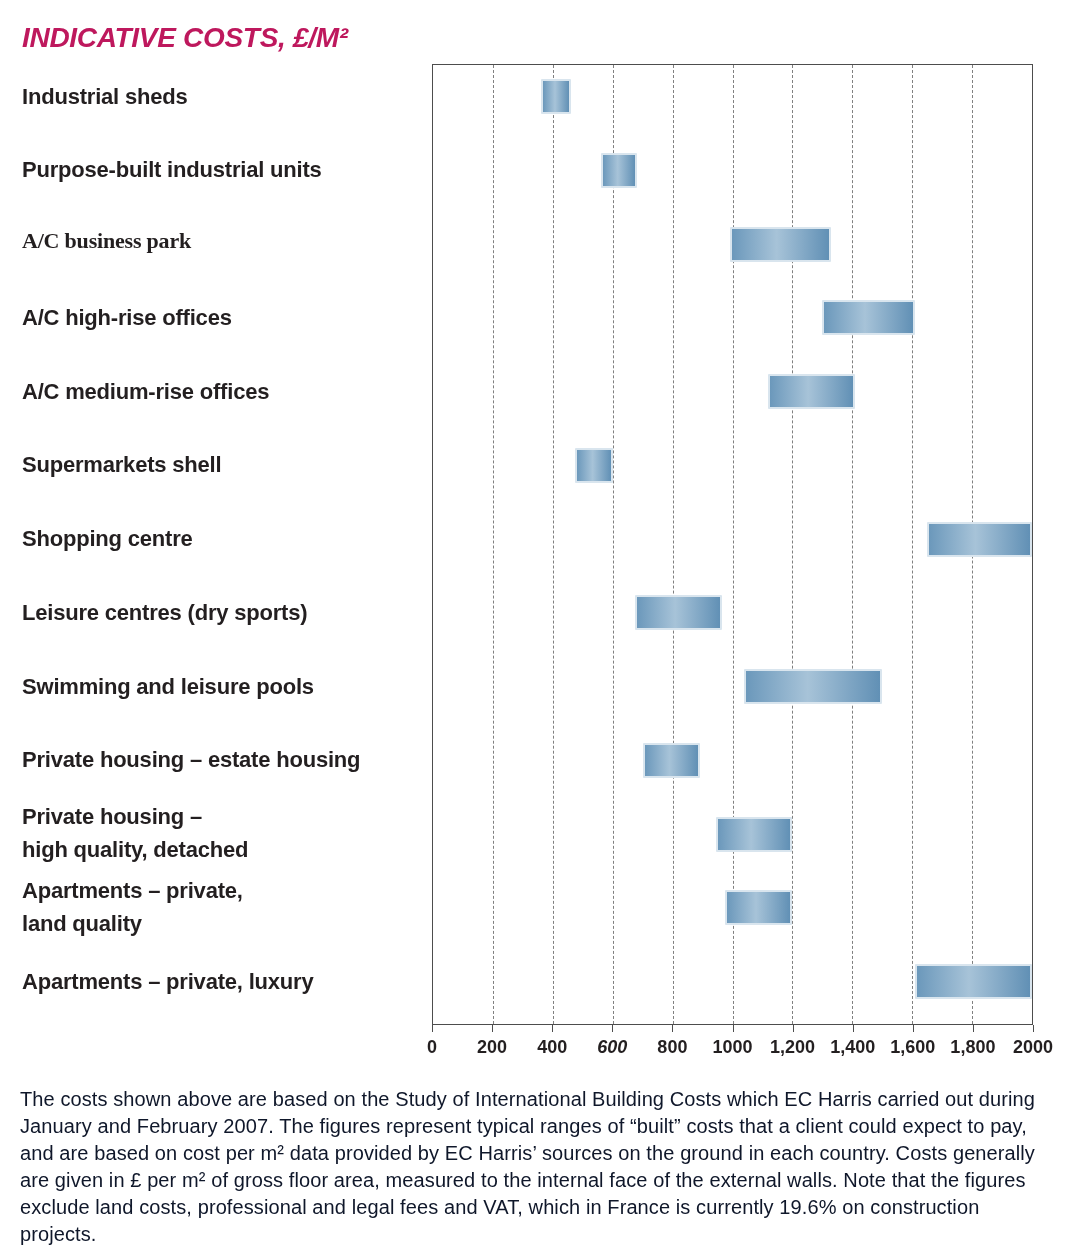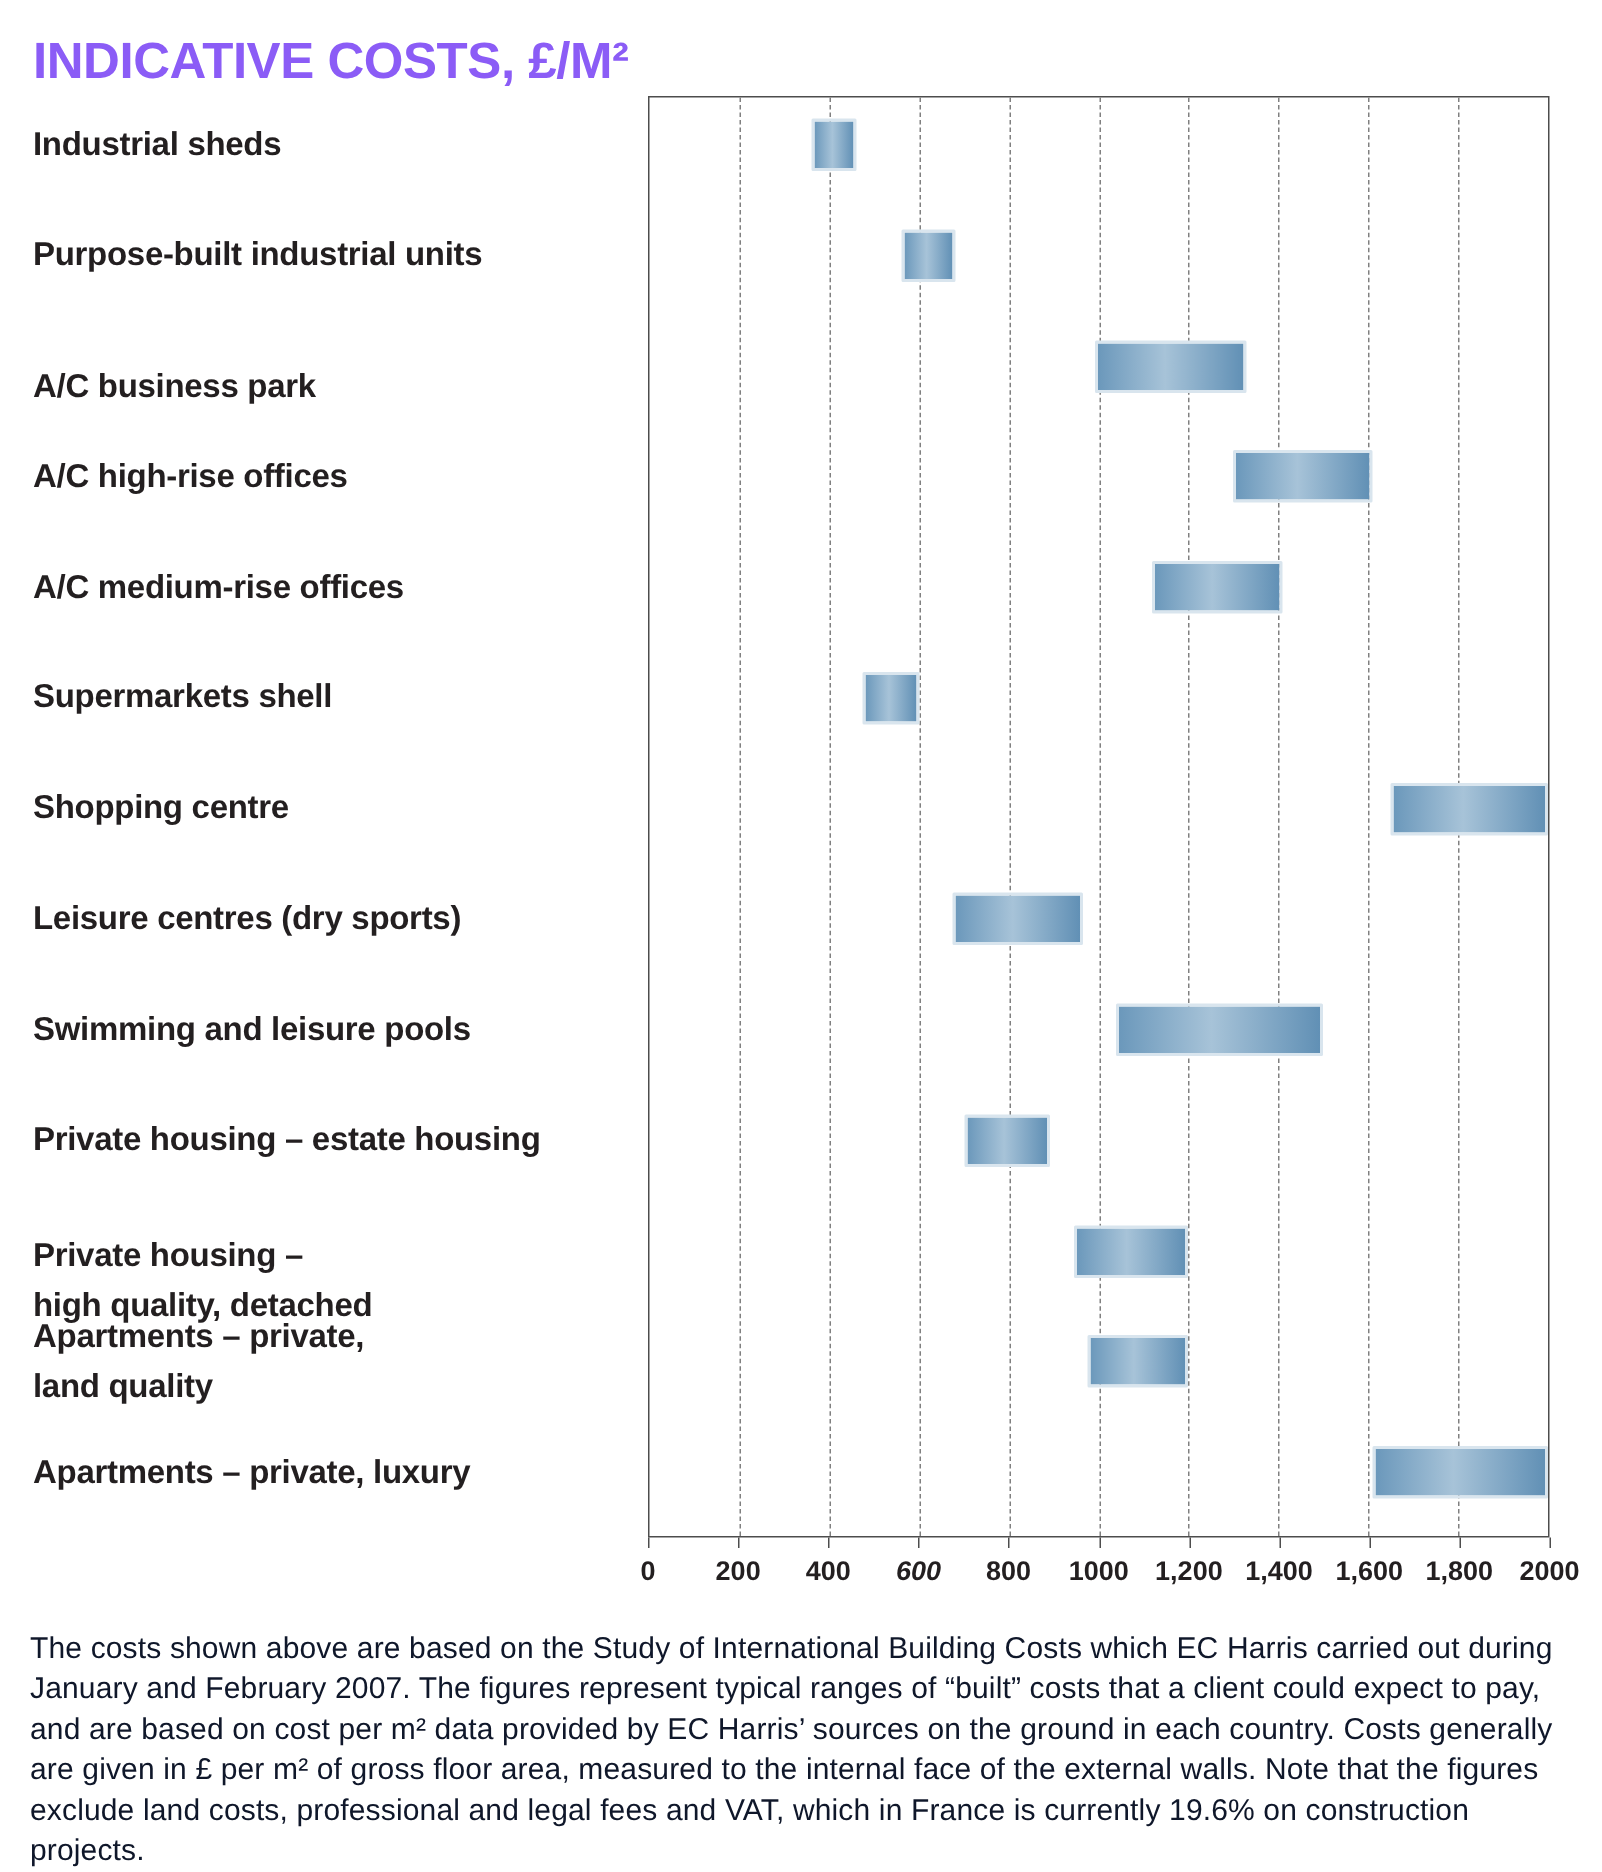--- a/index.html
+++ b/index.html
@@ -6,22 +6,23 @@
   .page{
     position:relative;
     width:1068px;height:1248px;
     background:#ffffff;
     font-family:"Liberation Sans", sans-serif;
     color:#231f20;
     overflow:hidden;
   }
   .chart-title{
     position:absolute;left:22px;top:22px;
-    font-size:34px;font-weight:bold;letter-spacing:-0.3px;
-    color:#8b5cf6;
+    font-size:28px;font-weight:bold;letter-spacing:-0.3px;
+    color:#be185d;
+    font-style:italic;
   }
   .plot{
     position:absolute;left:432px;top:64px;
     width:601px;height:961px;
     border:1.5px solid #4d4d4d;
     background:#ffffff;
     box-sizing:border-box;
   }
   .gridline{
     position:absolute;top:0;bottom:0;width:0;
@@ -66,21 +67,21 @@
 
   <div class="chart-title">INDICATIVE COSTS, £/M²</div>
 
   <div class="labels">
       <div class="row-label" style="top: 95.5px;">
         <div>Industrial sheds</div>
       </div>
       <div class="row-label" style="top: 169.25px;">
         <div>Purpose-built industrial units</div>
       </div>
-      <div class="row-label" style="top: 257px;">
+      <div class="row-label" style="top: 240px; font-family: Liberation Serif, serif;">
         <div>A/C business park</div>
       </div>
       <div class="row-label" style="top: 316.75px;">
         <div>A/C high-rise offices</div>
       </div>
       <div class="row-label" style="top: 390.5px;">
         <div>A/C medium-rise offices</div>
       </div>
       <div class="row-label" style="top: 464.25px;">
         <div>Supermarkets shell</div>
@@ -90,21 +91,21 @@
       </div>
       <div class="row-label" style="top: 611.75px;">
         <div>Leisure centres (dry sports)</div>
       </div>
       <div class="row-label" style="top: 685.5px;">
         <div>Swimming and leisure pools</div>
       </div>
       <div class="row-label" style="top: 759.25px;">
         <div>Private housing – estate housing</div>
       </div>
-      <div class="row-label" style="top: 833px; margin-top: 20px;">
+      <div class="row-label" style="top: 833px;">
         <div>Private housing –</div>
         <div>high quality, detached</div>
       </div>
       <div class="row-label" style="top: 906.75px;">
         <div>Apartments – private,</div>
         <div>land quality</div>
       </div>
       <div class="row-label" style="top: 980.5px;">
         <div>Apartments – private, luxury</div>
       </div>

